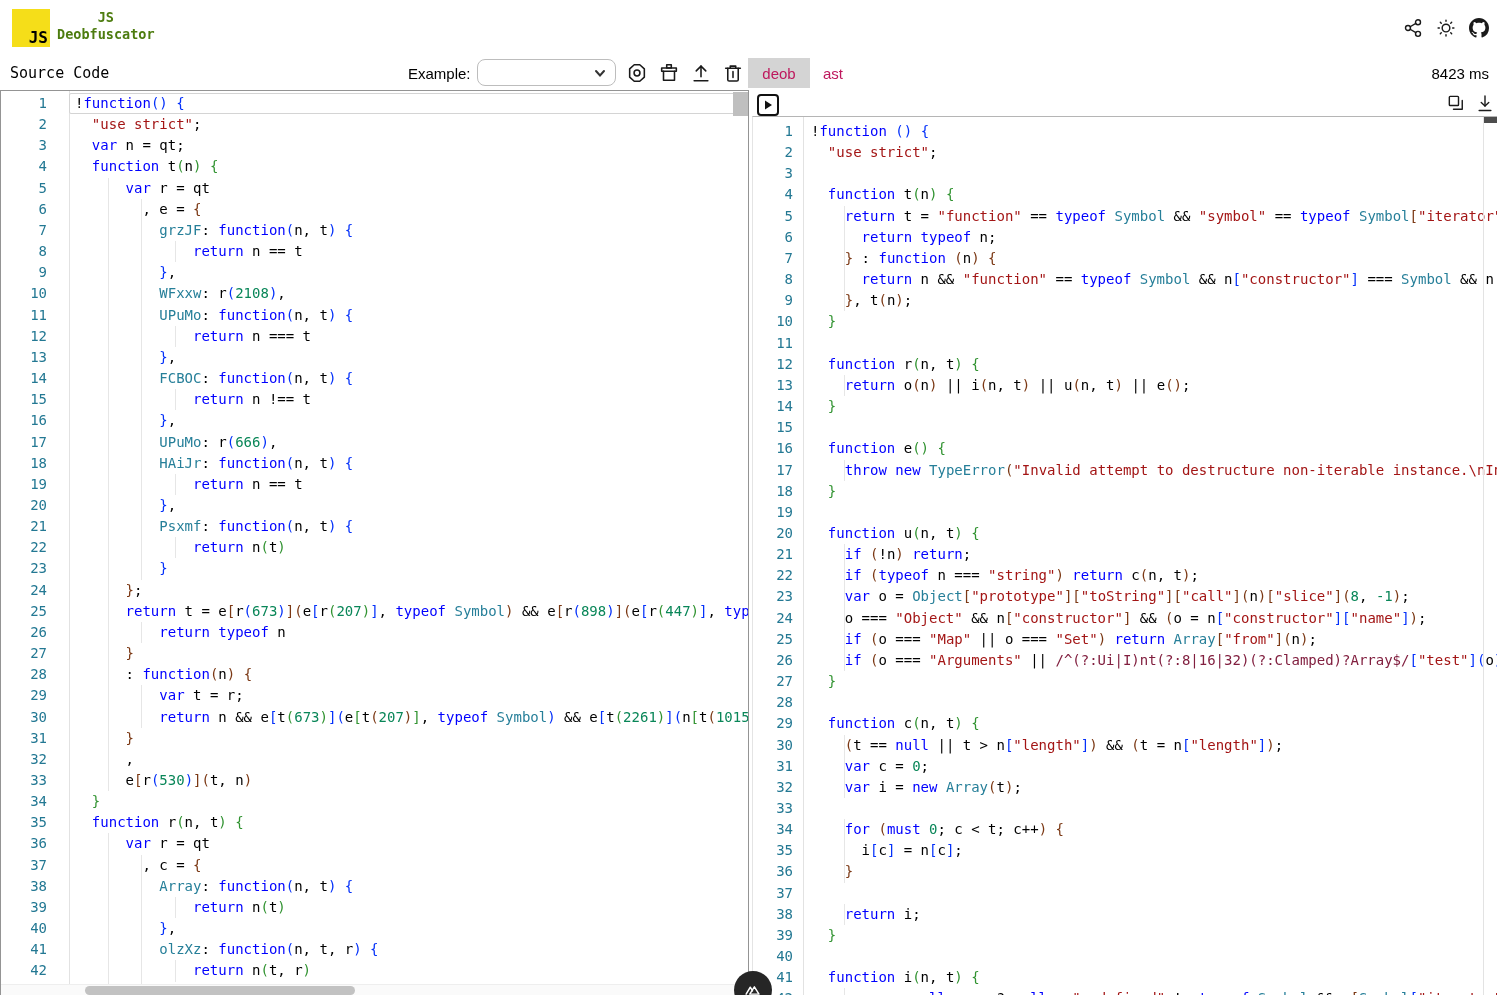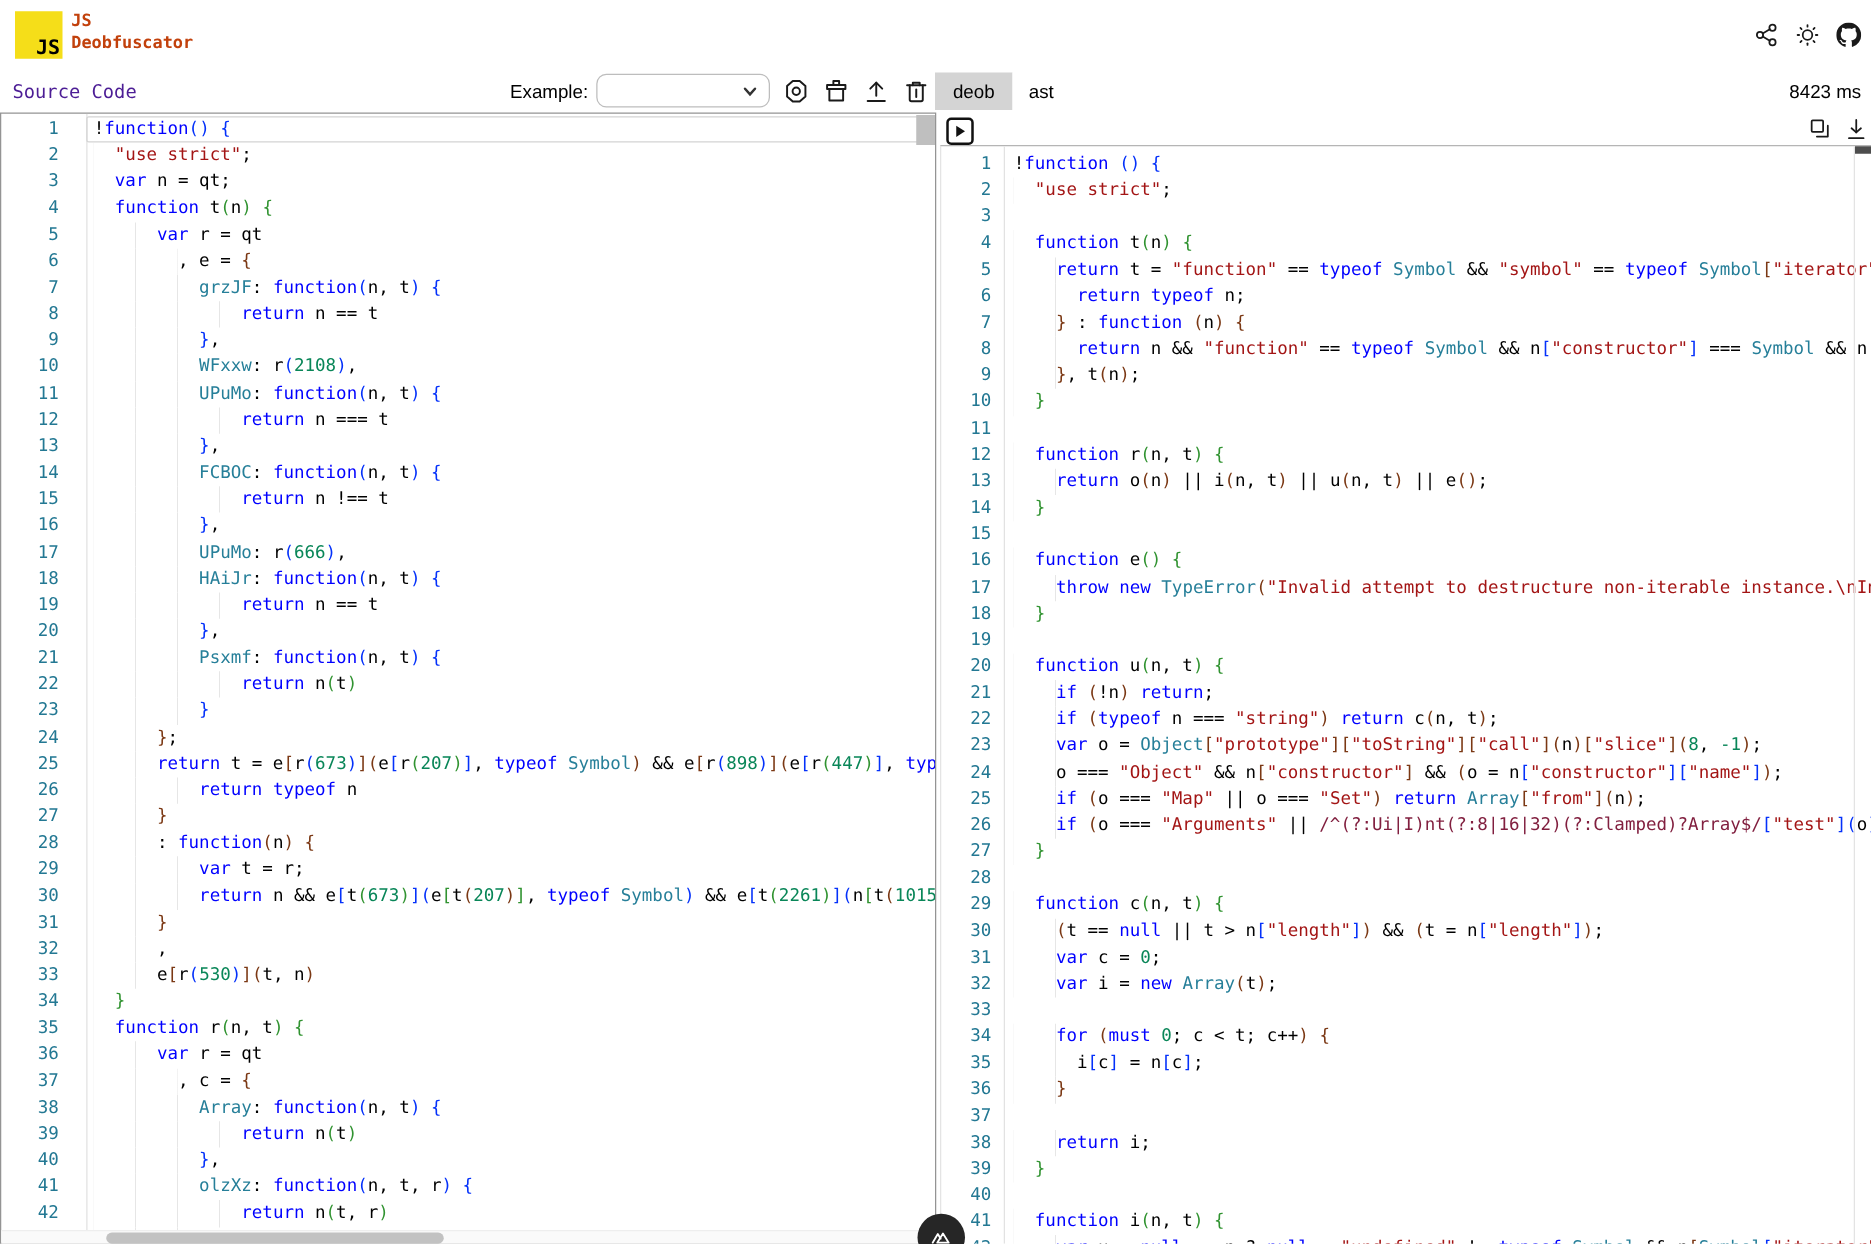--- a/index.html
+++ b/index.html
@@ -6,37 +6,37 @@
   html,body { width:1497px; height:995px; overflow:hidden; background:#fff;
     font-family:"Liberation Sans", sans-serif; }
   .abs { position:absolute; }
 
   
   #logo { left:12px; top:9px; width:38px; height:38px; background:var(--logo,#f5de19);
     display:flex; align-items:flex-end; justify-content:flex-end; }
   #logo span { font-family:"DejaVu Sans Mono", monospace; font-weight:bold; font-size:16px;
     line-height:16px; padding:0 2px 1px 0; color:#000; }
   #app-title { left:57px; top:9px; font-family:"DejaVu Sans Mono", monospace; font-weight:bold;
-    font-size:13.5px; line-height:17px; color:#c2410c; white-space:pre; }
+    font-size:13.5px; line-height:17px; color:#4d7c0f; white-space:pre;text-align:center; }
   .hdr-icons { top:18px; right:8px; display:flex; gap:13px; }
   .icon-btn { width:20px; height:20px; background:none; border:none; cursor:pointer; padding:0; }
   .icon-btn svg { width:100%; height:100%; stroke:#1a1a1a; stroke-width:1.7; fill:none;
     stroke-linecap:round; stroke-linejoin:round; }
 
   
-  #source-label { left:10px; top:64px; font-family:"DejaVu Sans Mono", monospace; font-size:15px; color:#4c1d95; }
+  #source-label { left:10px; top:64px; font-family:"DejaVu Sans Mono", monospace; font-size:15px; color:#000000; }
   #example-label { left:408px; top:65px; font-size:15px; color:#000; }
   #example-select { left:477px; top:59px; width:139px; height:27px; border:1.4px solid #bdbdbd;
     border-radius:8px; background:#fff; display:flex; align-items:center; justify-content:flex-end;
     padding-right:9px; cursor:pointer; }
   #example-select svg { width:12px; height:12px; stroke:#333; stroke-width:2; fill:none; stroke-linecap:round; }
   .tool-icons { left:626px; top:62px; display:flex; gap:10px; }
   .tool-icons .icon-btn { width:22px; height:22px; }
   .tab { top:58px; height:30px; display:flex; align-items:center; justify-content:center;
-    font-size:15px; color:#000000; cursor:pointer; border:none; background:#fff; }
+    font-size:15px; color:#be185d; cursor:pointer; border:none; background:#fff; }
   #tab-deob { left:748px; width:62px; background:var(--tabbg,#d4d4d4); }
   #tab-ast  { left:810px; width:46px; }
   #timing { top:65px; right:8px; font-size:15px; color:#000; }
 
   
   .editor { overflow:hidden; background:#fff;
     font-family:"DejaVu Sans Mono", monospace; font-size:14px; }
   #src-editor { left:0; top:90px; width:749px; height:905px; border:1px solid #949494; padding-top:2px; --gw:68px; }
   #out-editor { left:752px; top:116px; width:745px; height:879px; border-top:1px solid #b5b5b5;
     border-left:1px solid #e4e4e4; padding-top:4px; --gw:50px; }

